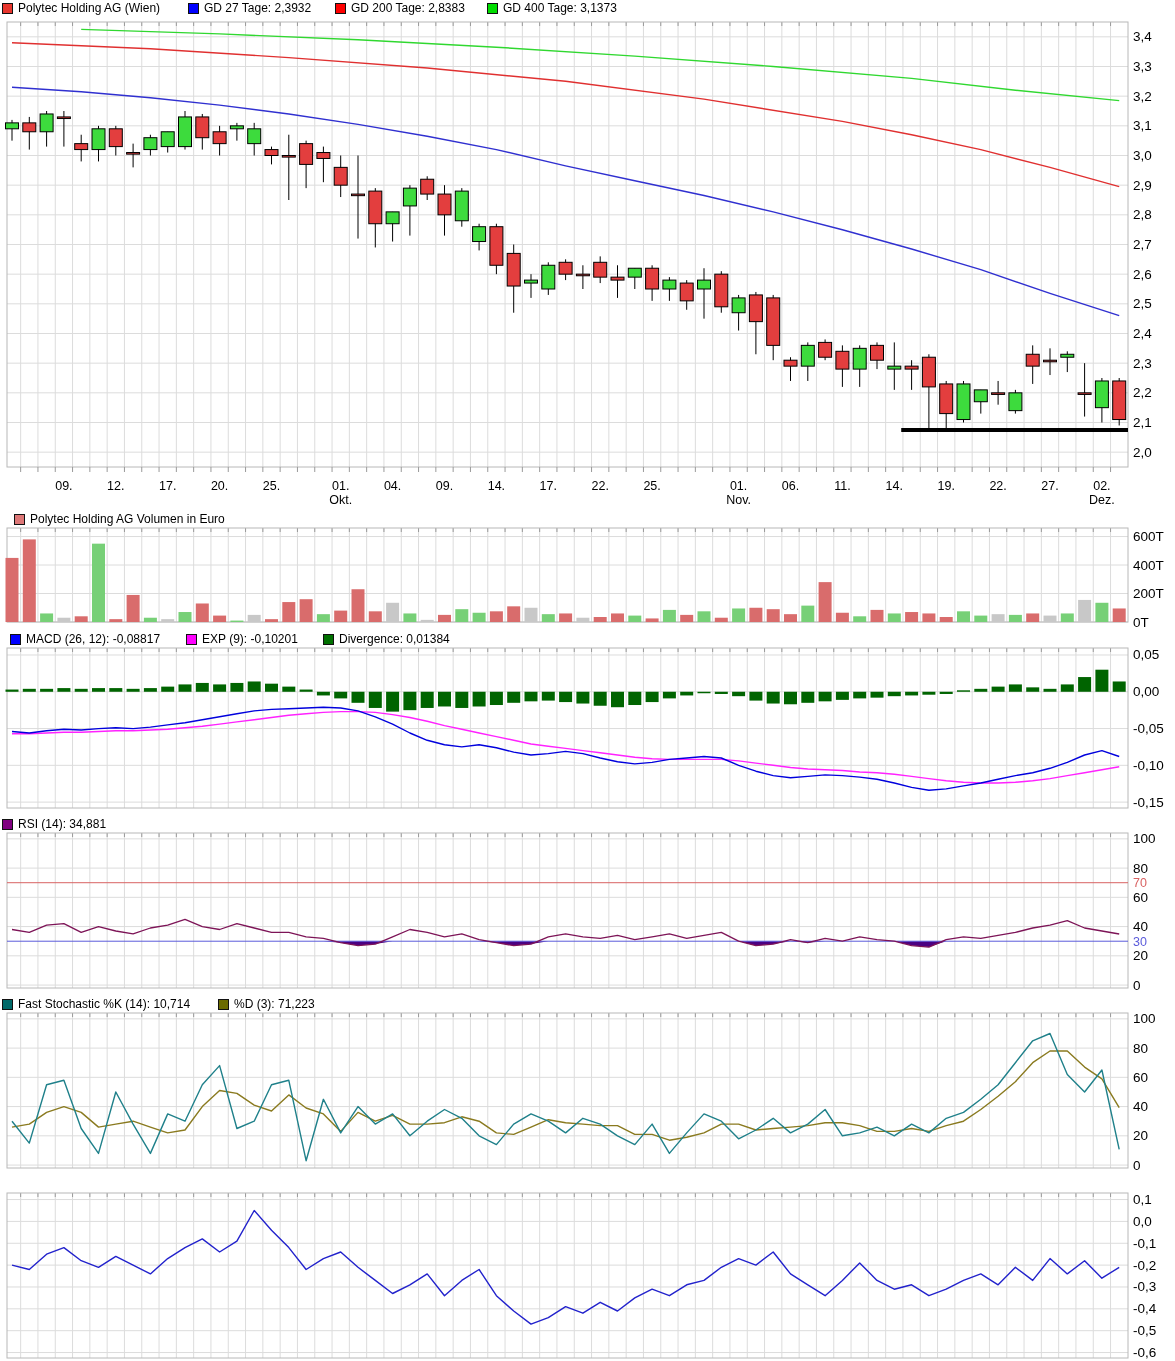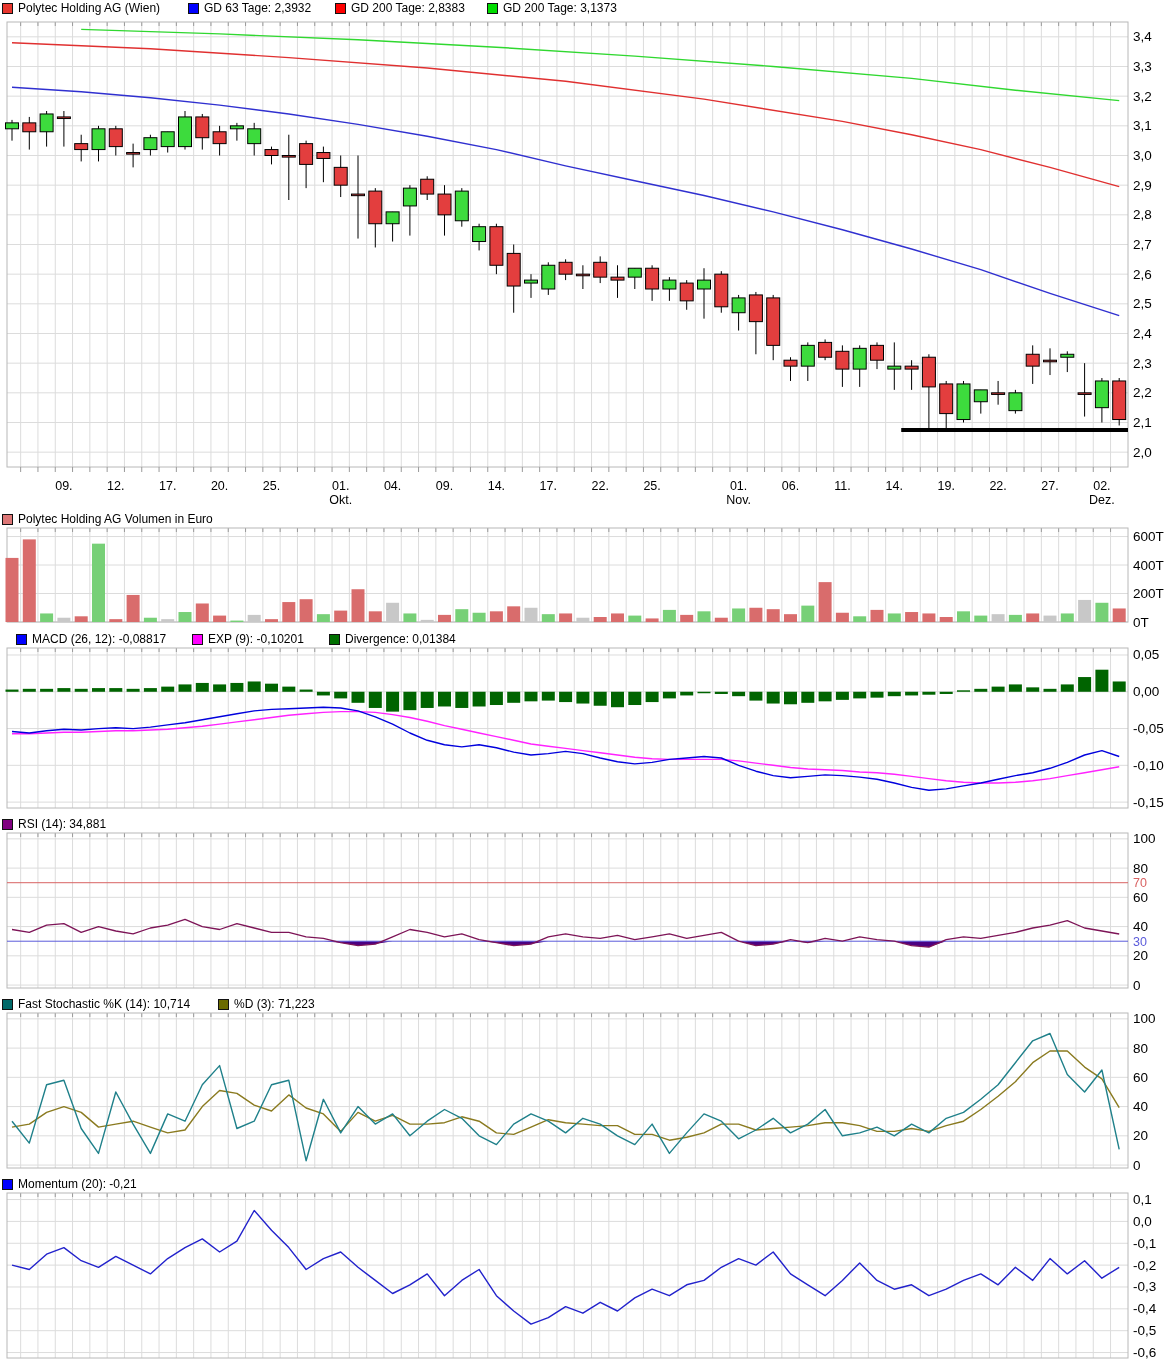--- a/index.html
+++ b/index.html
@@ -1242,40 +1242,40 @@
       <polyline points="12.0,1265.1 29.3,1269.5 46.6,1254.2 63.9,1247.6 81.2,1260.7 98.5,1267.3 115.8,1256.4 133.1,1265.1 150.4,1273.9 167.7,1258.6 185.0,1247.6 202.3,1238.9 219.6,1252.0 236.9,1241.1 254.2,1210.5 271.5,1230.2 288.8,1247.6 306.1,1269.5 323.4,1258.6 340.7,1252.0 358.0,1267.3 375.3,1280.4 392.6,1293.5 409.9,1284.8 427.2,1273.9 444.5,1295.7 461.8,1280.4 479.1,1269.5 496.4,1295.7 513.7,1311.0 531.0,1324.1 548.3,1317.6 565.6,1306.6 582.9,1313.2 600.2,1302.3 617.5,1311.0 634.8,1297.9 652.1,1289.2 669.4,1295.7 686.7,1284.8 704.0,1280.4 721.3,1267.3 738.6,1258.6 755.9,1265.1 773.2,1252.0 790.5,1273.9 807.8,1284.8 825.1,1295.7 842.4,1280.4 859.7,1262.9 877.0,1280.4 894.3,1289.2 911.6,1284.8 928.9,1295.7 946.2,1289.2 963.5,1280.4 980.8,1273.9 998.1,1284.8 1015.4,1267.3 1032.7,1280.4 1050.0,1258.6 1067.3,1273.9 1084.6,1260.7 1101.9,1278.2 1119.2,1267.3" fill="none" stroke="#2222cc" stroke-width="1.4" stroke-linejoin="round"></polyline>
     </svg>
 
   <div class="legend" style="top:1px;left:0;width:1175px;">
     <span class="li" style="left:2px">
       <span class="sw" style="background: rgb(232, 54, 46);"></span>
       <span>Polytec Holding AG (Wien)</span>
     </span>
     <span class="li" style="left:188px">
       <span class="sw" style="background: rgb(0, 0, 255);"></span>
-      <span>GD 63 Tage: 2,3932</span>
+      <span>GD 27 Tage: 2,3932</span>
     </span>
     <span class="li" style="left:335px">
       <span class="sw" style="background: rgb(255, 0, 0);"></span>
       <span>GD 200 Tage: 2,8383</span>
     </span>
     <span class="li" style="left:487px">
       <span class="sw" style="background: rgb(0, 221, 0);"></span>
-      <span>GD 200 Tage: 3,1373</span>
+      <span>GD 400 Tage: 3,1373</span>
     </span>
   </div>
 
-  <div class="legend" style="top:512px;left:0;width:1138px;">
+  <div class="legend" style="top:512px;left:12px;width:1138px;">
     <span class="li" style="left:2px">
       <span class="sw" style="background: rgb(221, 119, 119);"></span>
       <span>Polytec Holding AG Volumen in Euro</span>
     </span>
   </div>
 
-  <div class="legend" style="top:632px;left:14px;width:1123px;text-align:center;">
+  <div class="legend" style="top:632px;left:8px;width:1123px;text-align:center;">
     <span class="li" style="left:2px">
       <span class="sw" style="background: rgb(0, 0, 255);"></span>
       <span>MACD (26, 12): -0,08817</span>
     </span>
     <span class="li" style="left:178px">
       <span class="sw" style="background: rgb(255, 0, 255);"></span>
       <span>EXP (9): -0,10201</span>
     </span>
     <span class="li" style="left:315px">
       <span class="sw" style="background: rgb(0, 112, 0);"></span>
@@ -1294,20 +1294,14 @@
     <span class="li" style="left:2px">
       <span class="sw" style="background: rgb(0, 105, 105);"></span>
       <span>Fast Stochastic %K (14): 10,714</span>
     </span>
     <span class="li" style="left:218px">
       <span class="sw" style="background: rgb(107, 107, 0);"></span>
       <span>%D (3): 71,223</span>
     </span>
   </div>
 
-  <div class="legend" style="top:1177px;left:0;width:1175px;">
-    <span class="li" style="left:2px">
-      <span class="sw" style="background: rgb(0, 0, 255);"></span>
-      <span>Momentum (20): -0,21</span>
-    </span>
-  </div>
 
 </div>
 
 </body></html>

